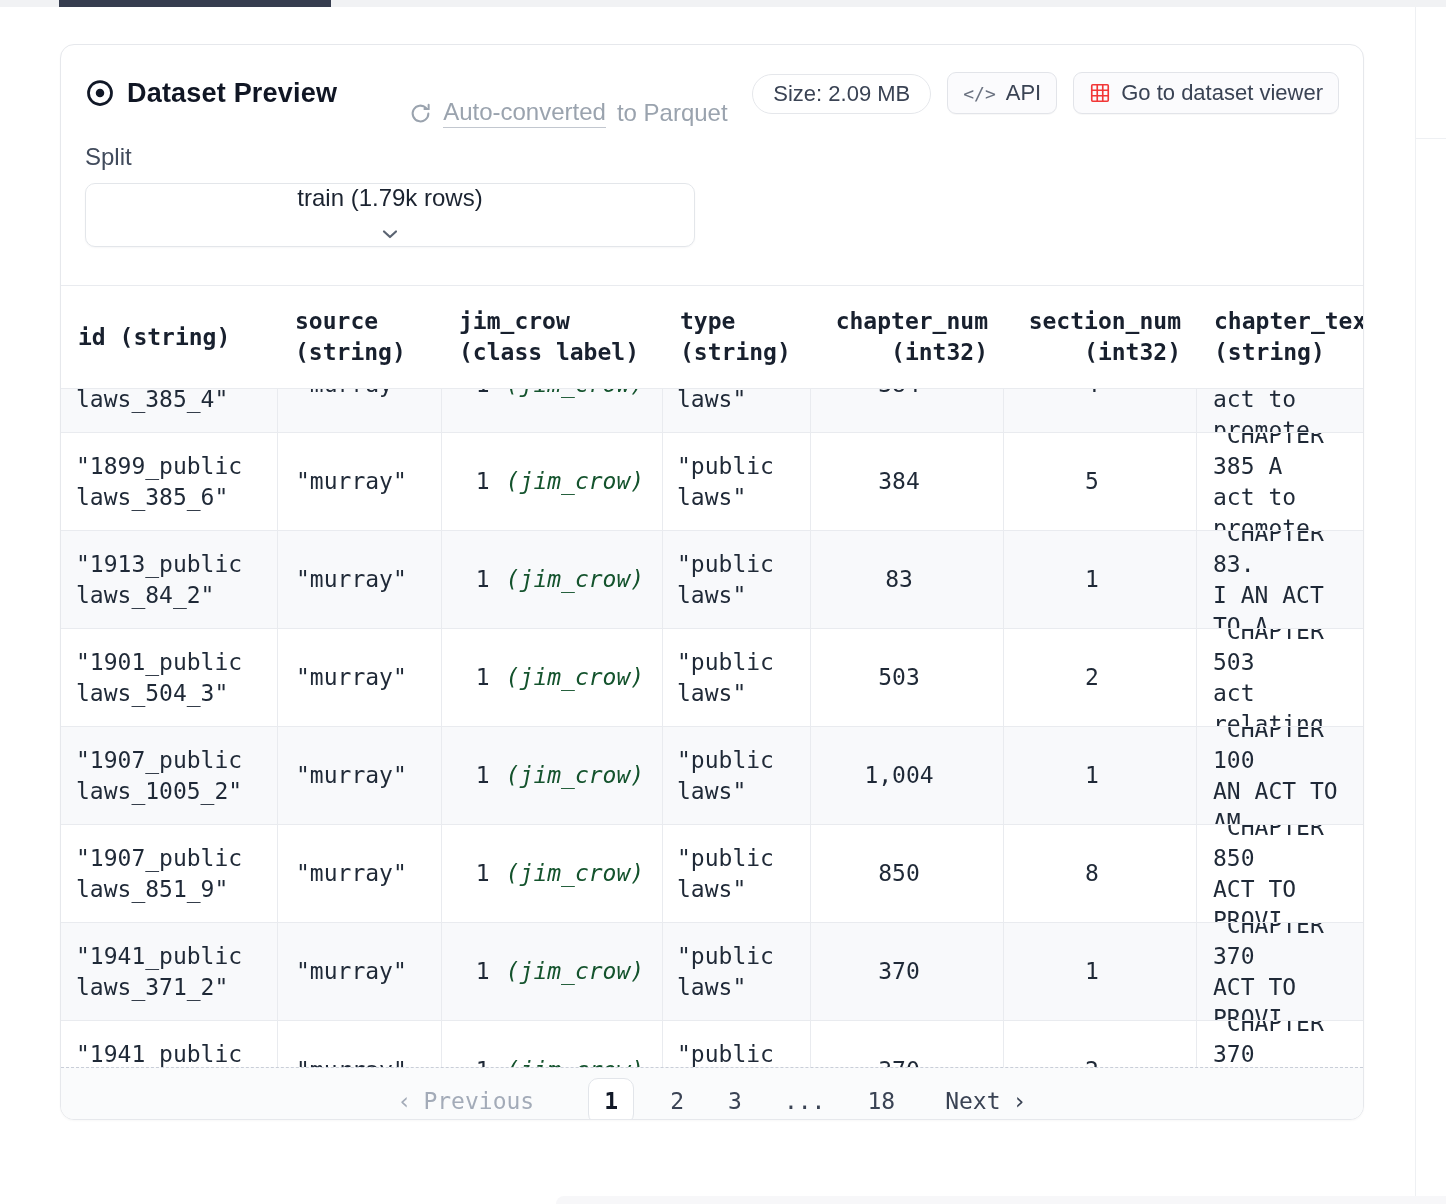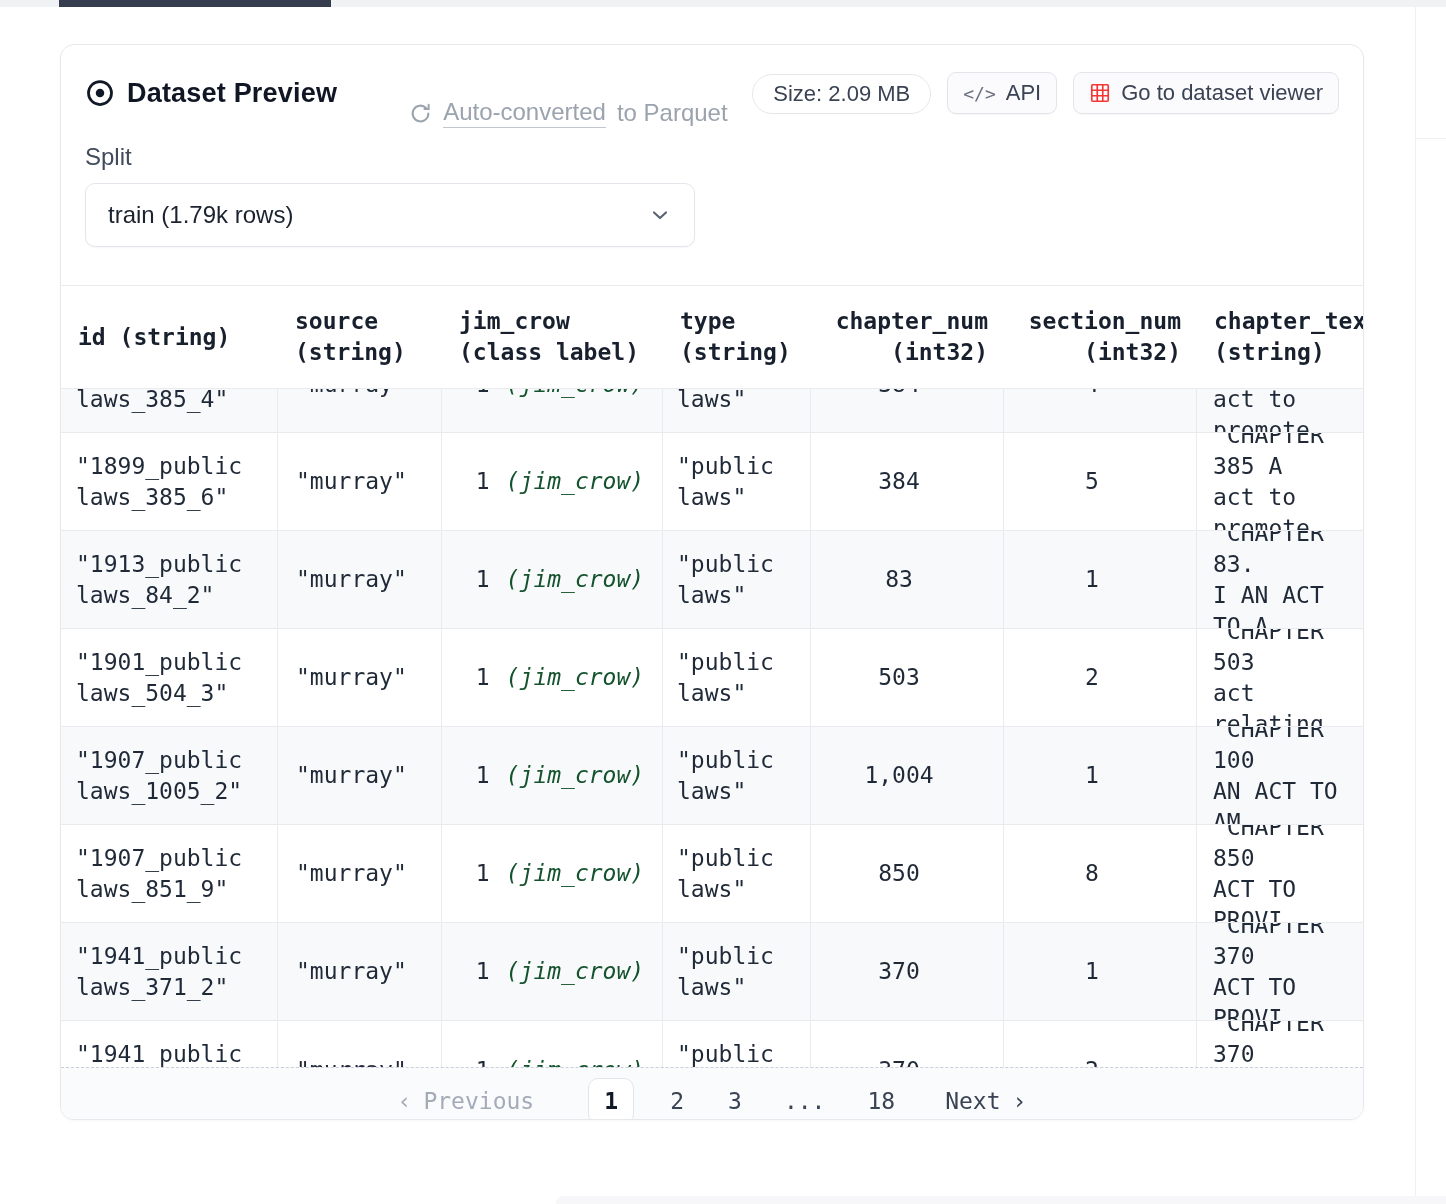--- a/index.html
+++ b/index.html
@@ -40,21 +40,21 @@
     padding:7px 15px; font-size:22px; color:#3a4354; white-space:nowrap;
     box-shadow:0 1px 1px rgba(16,24,40,.03); cursor:pointer;
   }
   .code-glyph { font-family:"DejaVu Sans Mono", monospace; font-size:18px; color:#6b7280; }
 
   .split-label { margin-top:28px; font-size:24px; color:#414b5c; height:30px; }
   .dropdown {
     margin-top:10px; width:610px; height:64px;
     border:1px solid #e3e6ea; border-radius:10px; background:#fff;
     display:flex; align-items:center; justify-content:space-between;
-    padding:0 22px; box-shadow:0 1px 2px rgba(16,24,40,.04); cursor:pointer;
+    padding:0 22px; box-shadow:0 1px 2px rgba(16,24,40,.04); cursor:pointer;flex-direction:column;
   }
   .dropdown-value { font-size:24px; color:#1b2330; }
 
   
   .tbl { margin-top:38px; font-family:"DejaVu Sans Mono", monospace; font-size:23px; line-height:31px; }
   .grid-cols { display:grid; grid-template-columns:217px 164px 221px 148px 193px 193px 1fr; }
   .thead { height:104px; border-top:1px solid #e9ebef; border-bottom:1px solid #e9ebef; }
   .th {
     font-weight:700; color:#18202e; white-space:pre-line;
     display:flex; flex-direction:column; justify-content:center;

